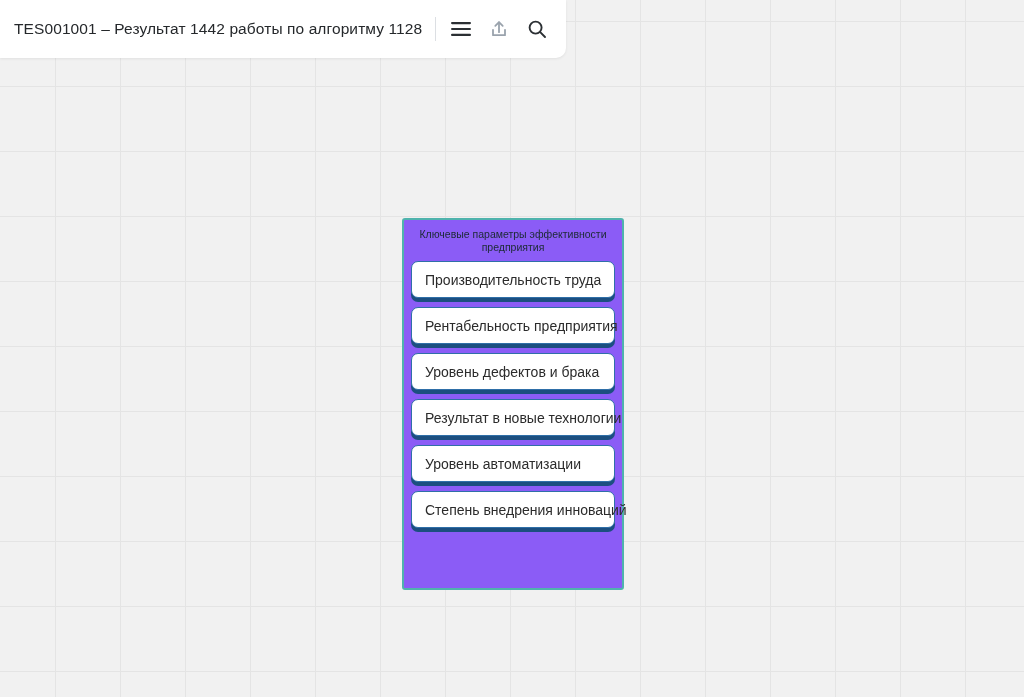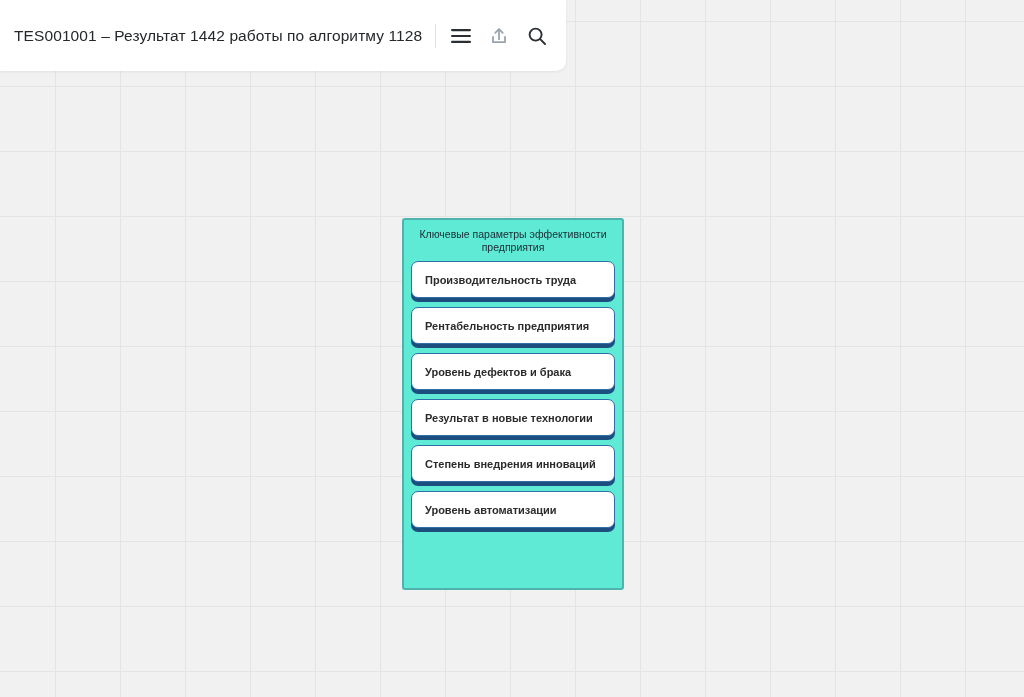--- a/index.html
+++ b/index.html
@@ -27,21 +27,21 @@
       linear-gradient(to bottom, #e4e4e4 1px, transparent 1px);
     background-size: 65px 65px;
     background-position: -10px -44px;
   }
 
   
   #titlebar {
     position: absolute;
     left: 0;
     top: 0;
-    height: 71px;
+    height: 58px;
     background: #ffffff;
     border-bottom-right-radius: 10px;
     display: flex;
     align-items: center;
     padding-left: 14px;
     padding-right: 10px;
     box-sizing: border-box;
     box-shadow: 0 1px 3px rgba(0,0,0,0.07);
   }
   #doc-title {
@@ -69,21 +69,21 @@
   .tb-btn svg { display: block; }
 
   
   #card {
     position: absolute;
     left: 402px;
     top: 218px;
     width: 222px;
     height: 372px;
     box-sizing: border-box;
-    background: #5eead4;
+    background: #8b5cf6;
     border: 2px solid #4fb3ad;
     border-radius: 3px;
     padding: 8px 7px 9px 7px;
   }
   #card-title {
     font-size: 10.5px;
     line-height: 12.5px;
     color: #1b2a33;
     text-align: center;
     margin: 0 0 8px 0;
@@ -98,24 +98,23 @@
     border: 1.5px solid #2f6fa8;
     border-radius: 7px;
     box-shadow: 0 4px 0 0 #1c4f80;
     display: flex;
     align-items: center;
     padding-left: 13px;
     cursor: pointer;
   }
   .node:last-child { margin-bottom: 0; }
   .node-label {
-    font-size: 11px;
+    font-size: 14px;
     color: #2b2b2b;
     white-space: nowrap;
-    font-weight: bold;
   }
 </style>
 </head>
 <body>
 
 <div id="canvas"></div>
 
 <div id="titlebar">
   <div id="doc-title">TES001001 – Результат 1442 работы по алгоритму 1128</div>
 
@@ -154,18 +153,18 @@
   <div class="node">
     <span class="node-label">Рентабельность предприятия</span>
   </div>
   <div class="node">
     <span class="node-label">Уровень дефектов и брака</span>
   </div>
   <div class="node">
     <span class="node-label">Результат в новые технологии</span>
   </div>
   <div class="node">
-    <span class="node-label">Степень внедрения инноваций</span>
+    <span class="node-label">Уровень автоматизации</span>
   </div>
   <div class="node">
-    <span class="node-label">Уровень автоматизации</span>
+    <span class="node-label">Степень внедрения инноваций</span>
   </div>
 </div>
 
 </body></html>

